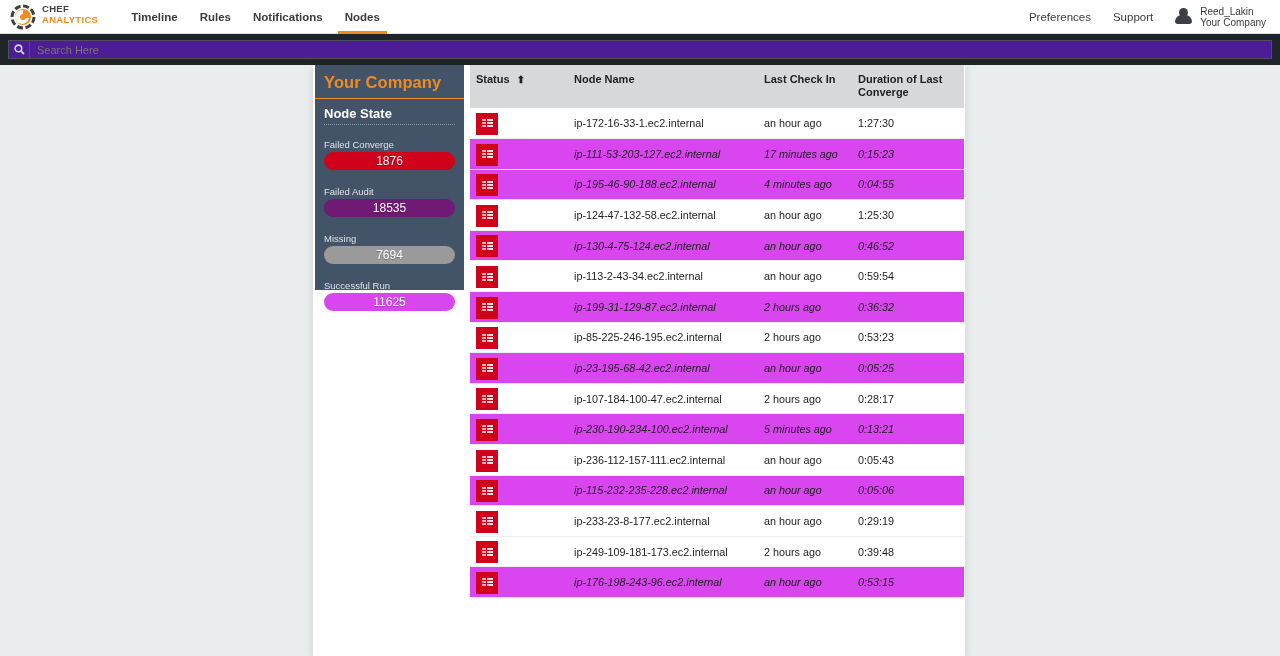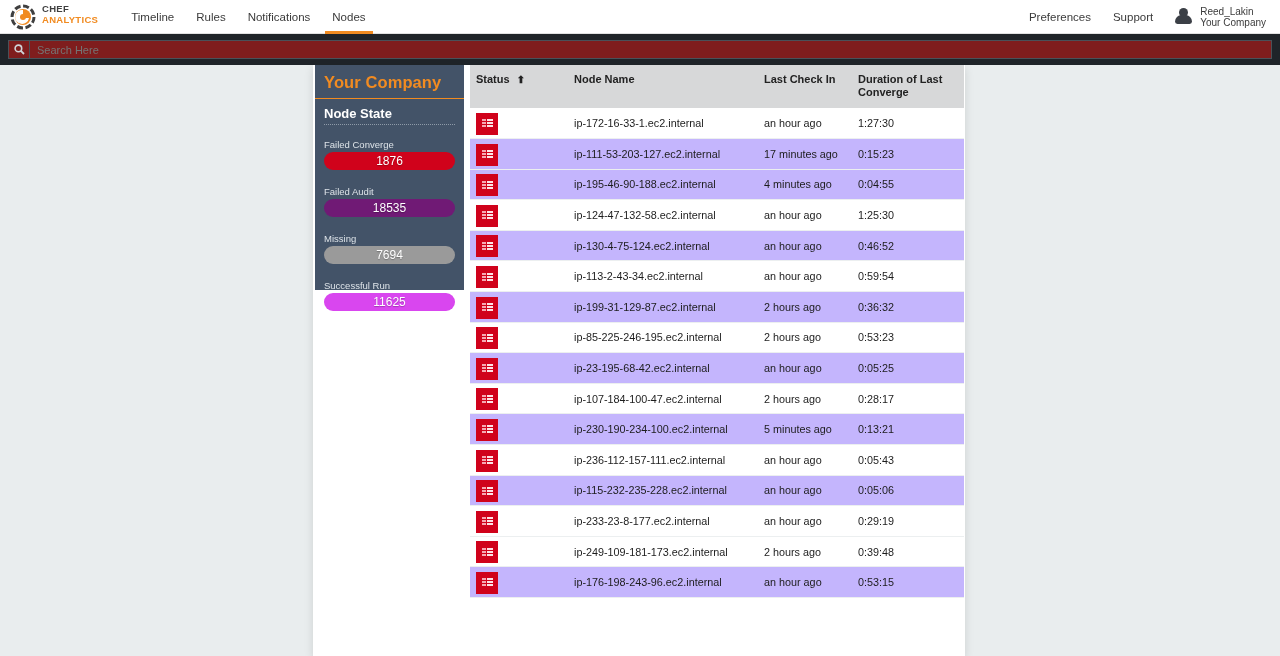--- a/index.html
+++ b/index.html
@@ -24,21 +24,21 @@
     margin-left: 6px; line-height: 9px;
     font-weight: bold; font-size: 9.5px; letter-spacing: .3px;
   }
   .brand-text .l1 { color: #3f3f3f; display:block; }
   .brand-text .l2 { color: #f18b21; display:block; margin-top:2px; }
 
   .navtabs { display: flex; align-items: center; margin-left: 22px; height: 34px; }
   .navtab {
     font-size: 11.5px; color: #3b3b3b; padding: 15px 11px;
     height: 35px; display: flex; align-items: center; position: relative;
-    cursor: pointer; white-space: nowrap;
+    cursor: pointer; white-space: nowrap; font-weight: bold;
   }
   .navtab.active::after {
     content: ""; position: absolute; left: 4px; right: 4px; bottom: 0;
     height: 3px; background: #f18b21;
   }
 
   .navright { margin-left: auto; display: flex; align-items: center; margin-right: 14px; }
   .navlink { font-size: 11.5px; color: #3b3b3b; margin-right: 22px; cursor: pointer; }
   .avatar-wrap { display: flex; align-items: center; }
   .avatar {
@@ -57,21 +57,21 @@
 
   
   .searchbar {
     position: absolute; top: 34px; left: 0;
     width: 1280px; height: 31px;
     background: #1f2429;
     display: flex; align-items: center;
   }
   .searchbox {
     margin: 0 8px; height: 19px; flex: 1;
-    border: 1px solid #4a5158; background: #7f1d1d;
+    border: 1px solid #4a5158; background: #4c1d95;
     display: flex; align-items: center;
   }
   .search-icon-box {
     width: 21px; height: 17px; display:flex; align-items:center; justify-content:center;
     border-right: 1px solid #4a5158;
   }
   .search-input {
     flex: 1; background: transparent; border: none; outline: none;
     color: #8d949b; font-size: 11px; padding-left: 7px;
     font-family: "Liberation Sans", sans-serif;
@@ -122,21 +122,21 @@
     height: 38px; line-height: 13px;
   }
   th.col-status { width: 98px; padding-left: 12px; }
   th.col-name   { width: 190px; padding-left: 29px; }
   th.col-check  { width: 94px; }
   th.col-dur    { width: 112px; }
   .sort-arrow { font-size: 10px; margin-left: 7px; }
 
   table.nodes tbody tr { height: 30.6px; }
   table.nodes tbody tr.odd  { background: #ffffff; }
-  table.nodes tbody tr.even { background: #c4b5fd; }
+  table.nodes tbody tr.even { background: #d946ef; font-style: italic; }
   table.nodes tbody td {
     font-size: 10.8px; color: #1c1c1c; padding: 0 6px;
     border-bottom: 1px solid #eceff0; vertical-align: middle;
   }
   td.c-status { padding-left: 12px; }
   td.c-name { padding-left: 29px; white-space: nowrap; }
 
   .status-chip {
     width: 22px; height: 22px; background: #d0021b;
     display: inline-flex; align-items: center; justify-content: center;

